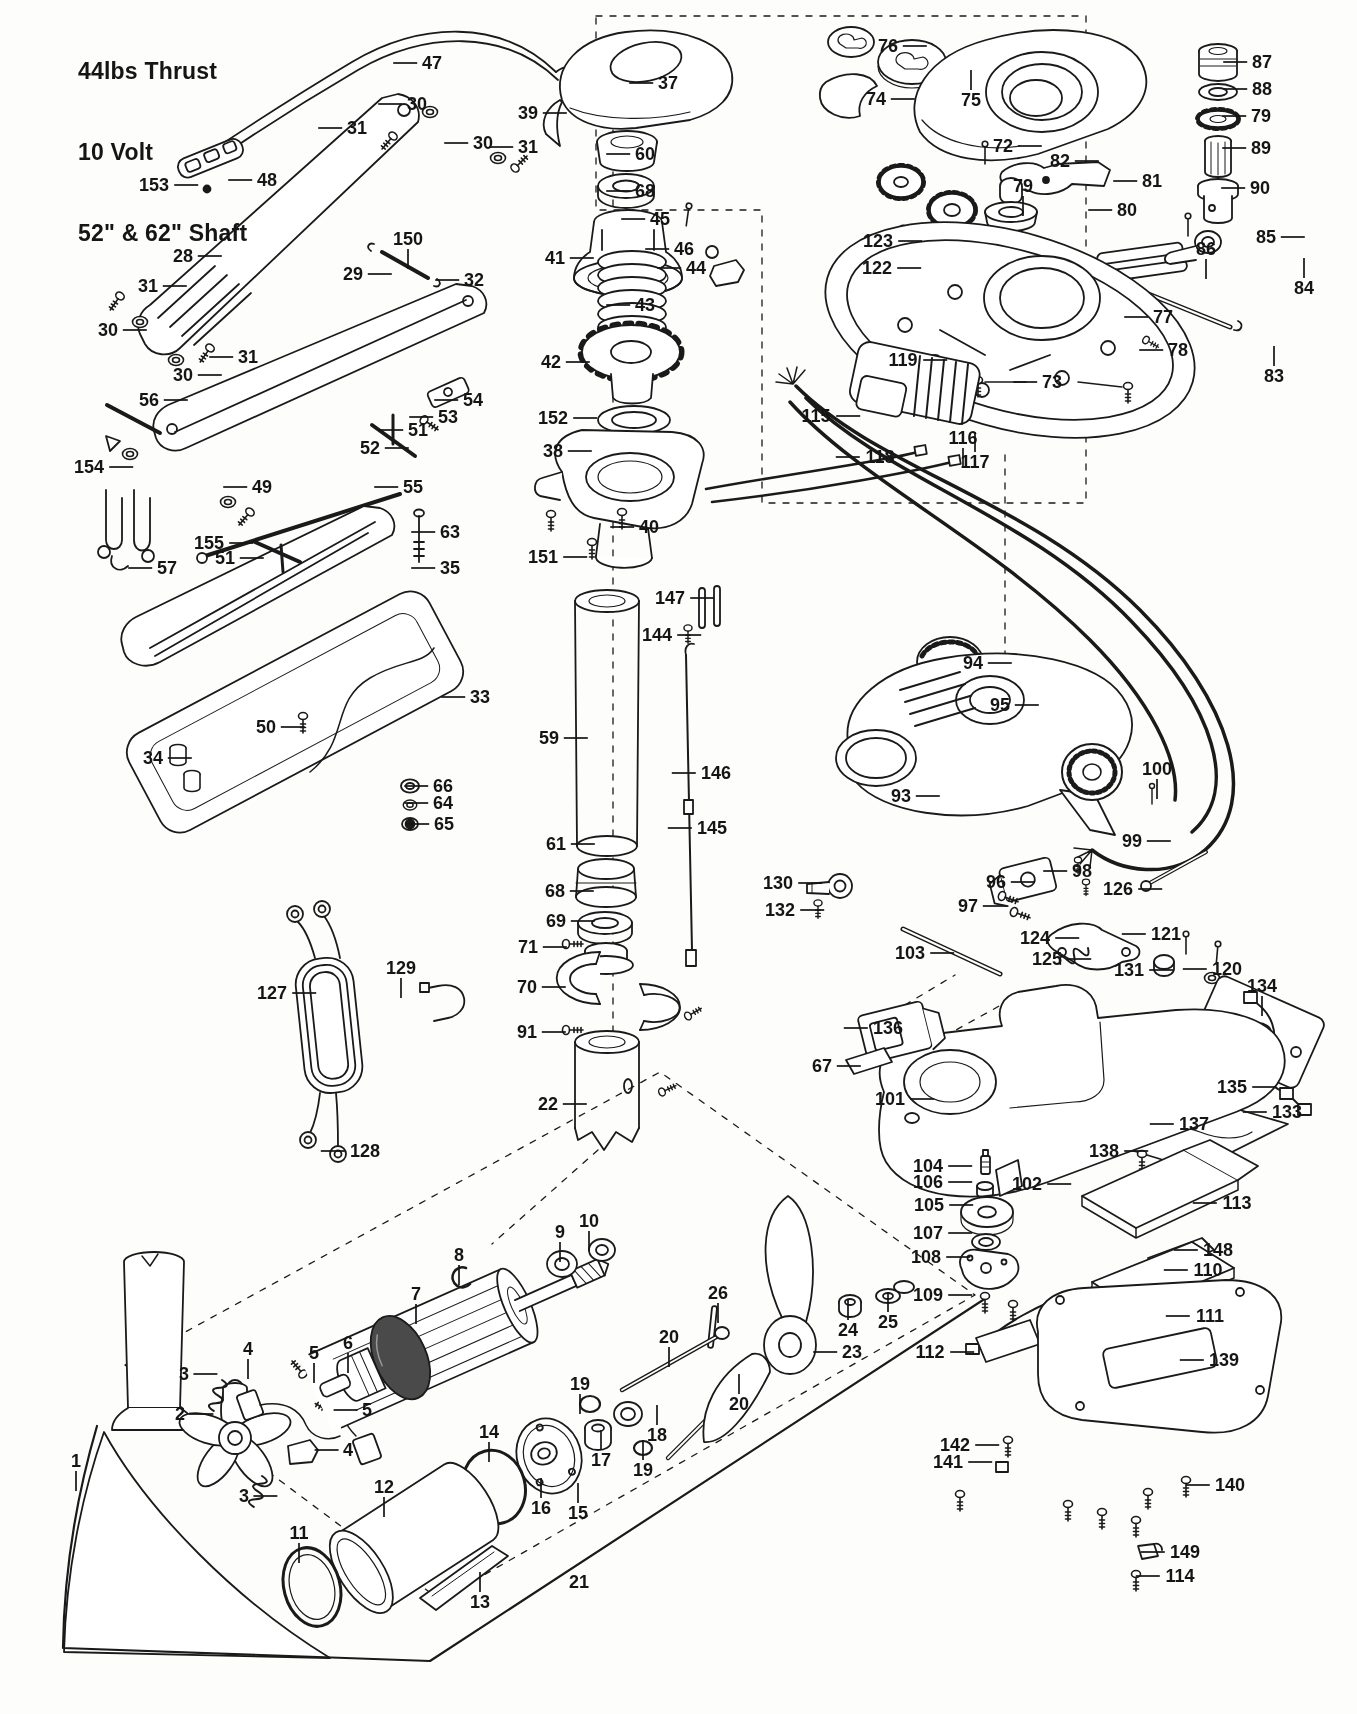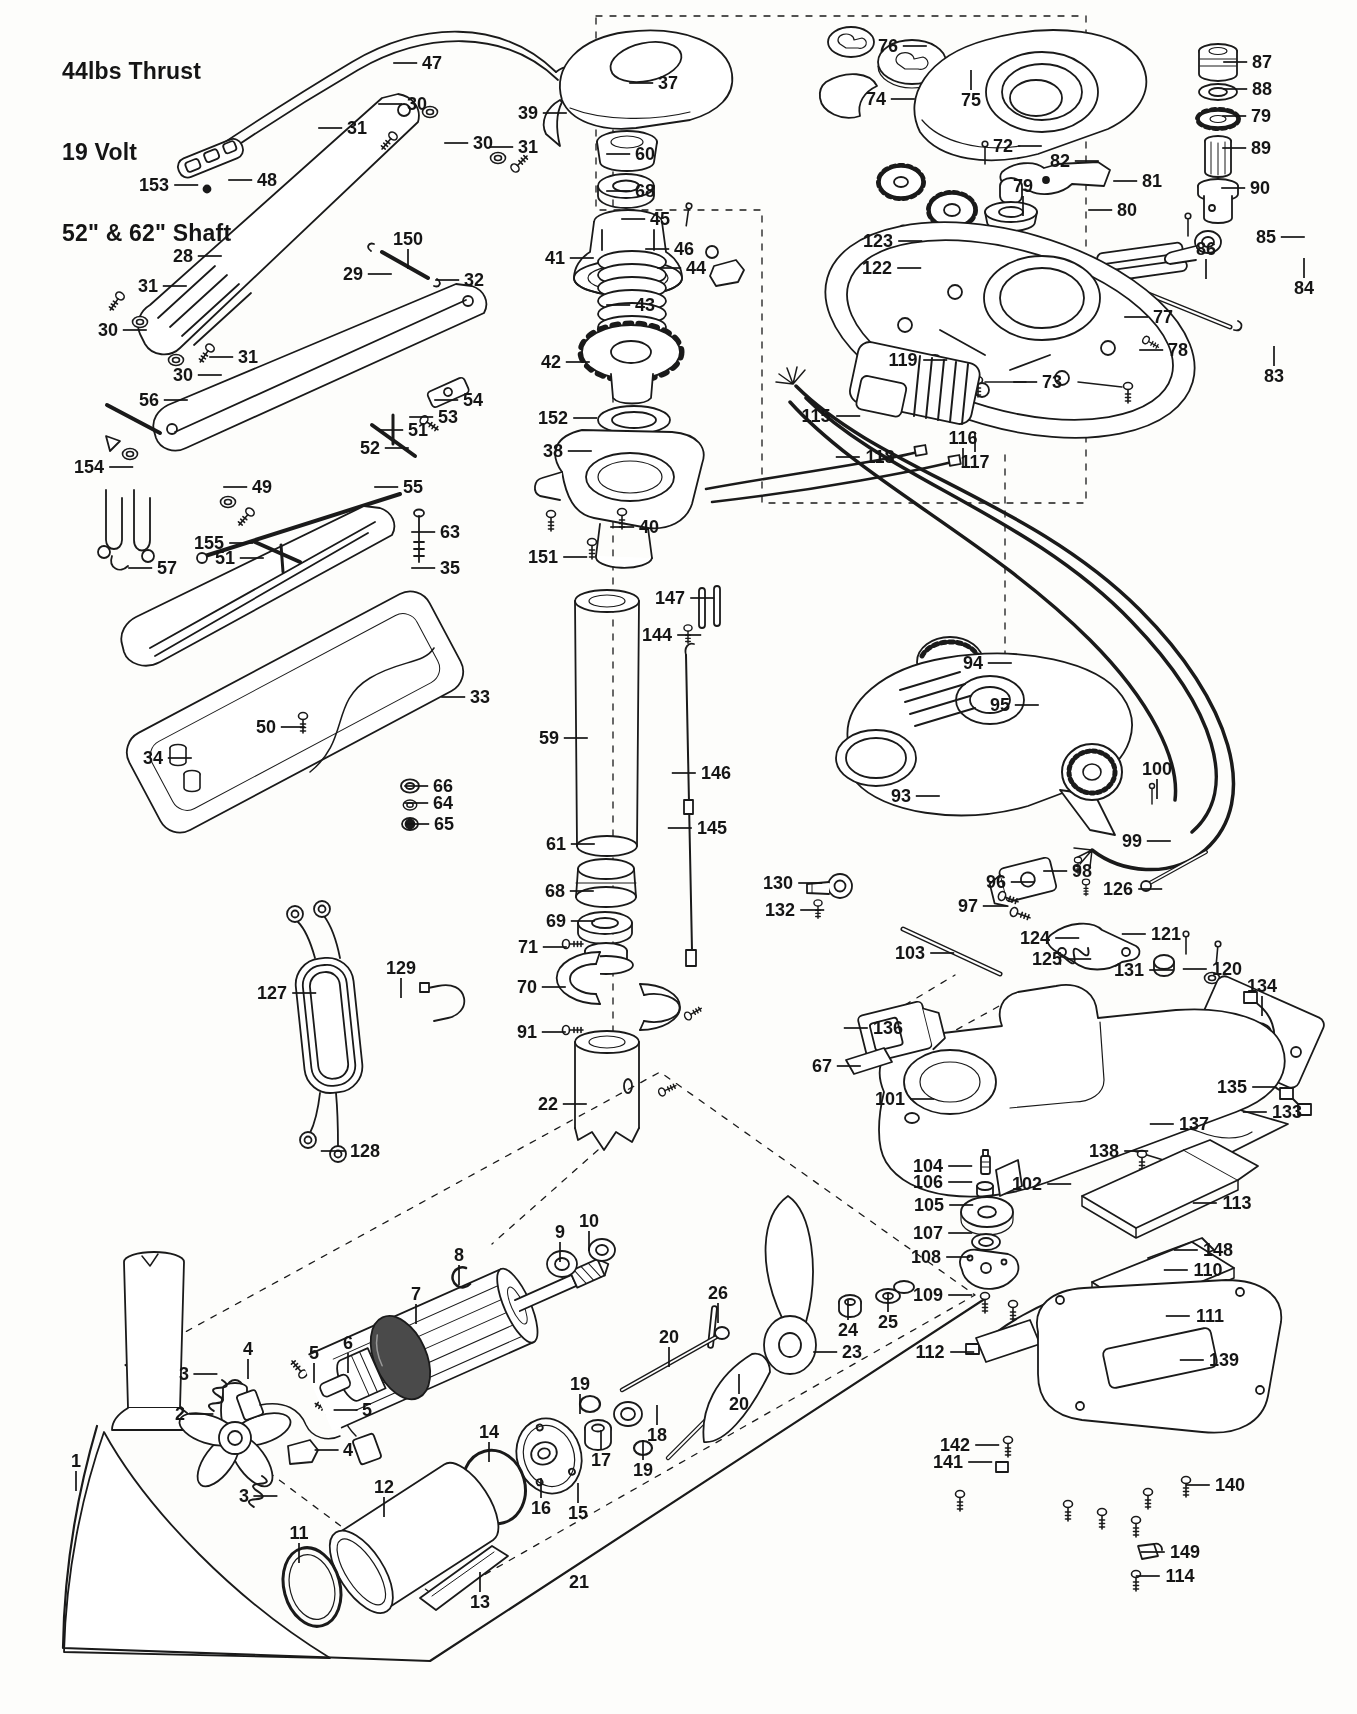--- a/index.html
+++ b/index.html
@@ -1,19 +1,19 @@
 <!DOCTYPE html>
 <html><head>
 <meta charset="utf-8">
 <style>
   html,body{margin:0;padding:0;background:#9a9a9a;}
   .stage{position:relative;width:1357px;height:1714px;background:#fdfdfb;overflow:hidden;
          font-family:"Liberation Sans",sans-serif;}
   .stage svg{position:absolute;left:0;top:0;}
-  .title{position:absolute;left:62px;top:4px;font-weight:700;font-size:23px;line-height:27px;
+  .title{position:absolute;left:78px;top:4px;font-weight:700;font-size:23px;line-height:27px;
          color:#151515;letter-spacing:.2px;white-space:pre;}
   text.plbl{font-family:"Liberation Sans",sans-serif;font-weight:700;font-size:18px;fill:#151515;}
   line.ldr{stroke:#151515;stroke-width:1.7;}
 </style>
 </head>
 <body>
 
 <div class="stage">
 
 <svg width="1357" height="1714" viewBox="0 0 1357 1714">
@@ -914,17 +914,17 @@
         <line x1="837.2" y1="1352" x2="813.2" y2="1352" class="ldr"></line>
         <text x="848" y="1330" class="plbl" text-anchor="middle" dominant-baseline="central">24</text>
         <line x1="848" y1="1320" x2="848" y2="1300" class="ldr"></line>
         <text x="888" y="1322" class="plbl" text-anchor="middle" dominant-baseline="central">25</text>
         <line x1="888" y1="1312" x2="888" y2="1292" class="ldr"></line>
       </g>
 </svg>
 
 <div class="title">
   <div>44lbs Thrust</div>
-  <div>19 Volt</div>
+  <div>10 Volt</div>
   <div>52" &amp; 62" Shaft</div>
 </div>
 
 </div>
 
 </body></html>

